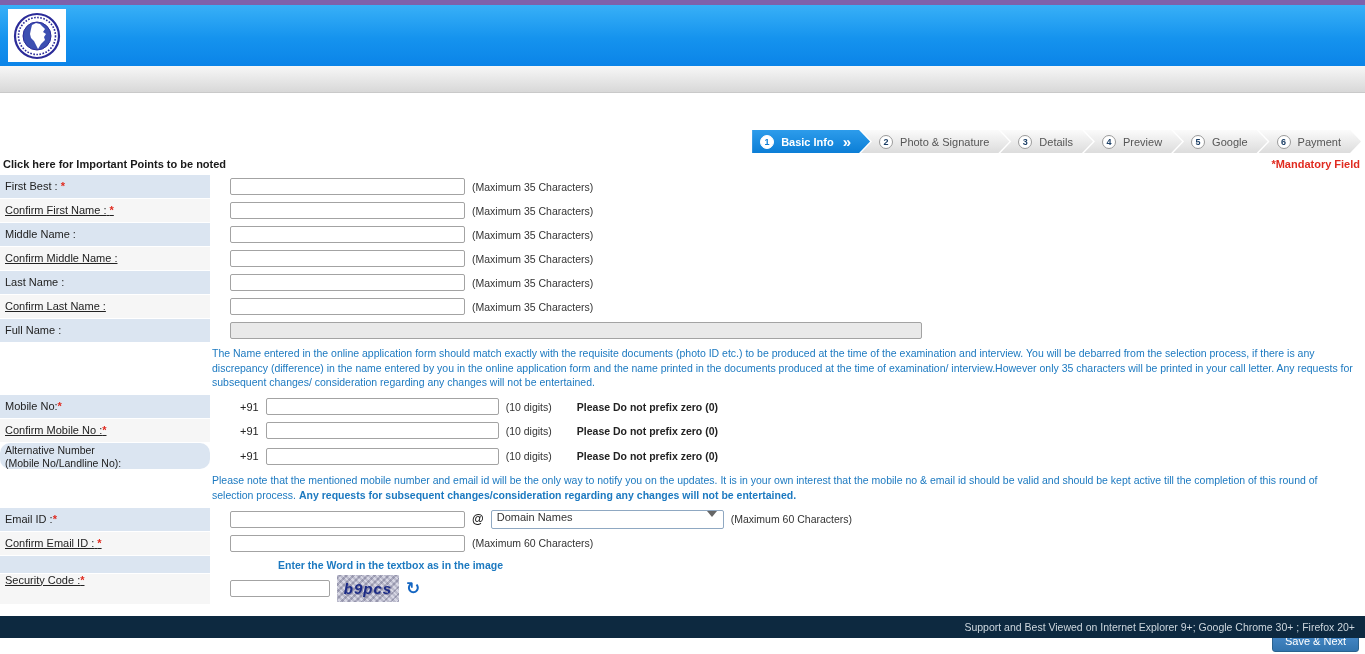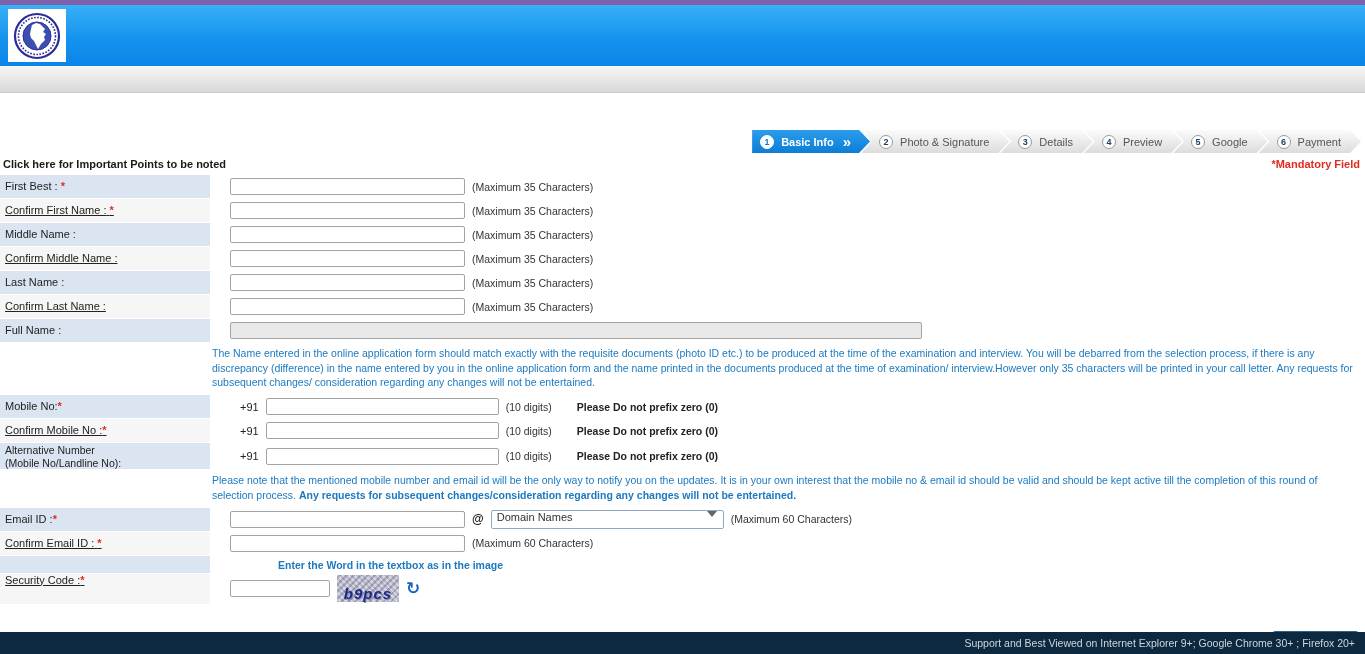--- a/index.html
+++ b/index.html
@@ -30,55 +30,55 @@
 
   
   .subline { display:flex; justify-content:space-between; align-items:flex-end; padding:5px 5px 5px 3px; }
   .imp-link { font-size:11px; font-weight:bold; color:#1a1a1a; cursor:pointer; }
   .mandatory { font-size:11px; font-weight:bold; color:#e02b20; }
 
   
   .frm { width:100%; }
   .row { display:flex; margin-bottom:1px; min-height:23px; }
   .lbl { width:210px; flex:0 0 210px; padding:5px 6px 0 5px; font-size:11px; color:#222; }
-  .lbl.two { padding-top:1px; font-size:10.5px; line-height:1.2; }
+  .lbl.two { padding-top:1px; font-size:10.5px; line-height:1.2;border-radius:10px; }
   .bgA { background:#dbe5f1; }
   .bgB { background:#f6f6f6;text-decoration:underline; }
   .ctl { flex:1; display:flex; align-items:center; gap:7px; padding-left:20px; }
   .req { color:#e02b20; font-weight:bold; }
   .txt { width:235px; height:17px; border:1px solid #a3a3a3; border-radius:2px; font-size:11px; padding:1px 4px; background:#fff; }
   .txt.fullw { width:692px; background:#e9e9e9; }
   .txt.phone { width:233px; }
   .txt.cap { width:100px; }
   .hint { font-size:10.5px; color:#333; }
   .warnb { font-size:10.5px; color:#222; font-weight:bold; margin-left:18px; }
   .prefix { font-size:11px; color:#222; margin-left:10px; }
   .noterow { padding:3px 10px 5px 212px; font-size:10.5px; color:#1c79c0; line-height:1.4; }
   .noterow b { font-weight:bold; }
   .atsym { font-size:12px; font-weight:bold; color:#222; }
   .dd { width:233px; height:19px; border:1px solid #8fa8c2; border-radius:2px; background:#fff;
     display:flex; align-items:flex-start; justify-content:space-between; padding:0 6px 0 5px;
     font-size:11px; color:#333; cursor:pointer; }
   .dd-car { width:0; height:0; border-left:5px solid transparent; border-right:5px solid transparent; border-top:6px solid #666; }
   .capinstr { font-size:10.5px; font-weight:bold; color:#1c79c0; padding-top:2px;margin-left:48px; }
-  .cap-img { width:62px; height:27px; display:flex; align-items:flex-end; justify-content:center;
+  .cap-img { width:62px; height:27px; display:flex; align-items:center; justify-content:center;
     background:
       repeating-linear-gradient(45deg,#c9c9d6 0 2px,#e7e7ef 2px 4px),
       repeating-linear-gradient(-45deg,#bfbfce 0 2px,#ededf3 2px 5px);
     background-blend-mode:multiply;
     color:#1a2a86; font-weight:bold; font-style:italic; font-size:15px; letter-spacing:1px;
     text-shadow:1px 1px 0 #8a8aa8; }
   .refresh { color:#1466c2; font-size:17px; font-weight:bold; line-height:1; cursor:pointer; }
 
   
   .actions { display:flex; justify-content:flex-end; padding:26px 6px 0 0; }
   .save-btn { width:87px; height:21px; background:linear-gradient(180deg,#4a8ccb,#3274ae);
     border:1px solid #2a628f; border-radius:3px; color:#fff; font-size:11px;
     font-family:"Liberation Sans",sans-serif; cursor:pointer; }
-  .footer { position:absolute; left:0; bottom:0; width:1365px; height:22px; background:#0d2940;
+  .footer { position:absolute; left:0; bottom:16px; width:1365px; height:22px; background:#0d2940;
     display:flex; align-items:center; justify-content:flex-end; padding-right:10px; }
   .footer span { font-size:10.5px; color:#cdd6dd; }
 </style>
 </head>
 <body>
 
 <div class="page">
 
   <div class="topbar"></div>
   <div class="bluebar">

